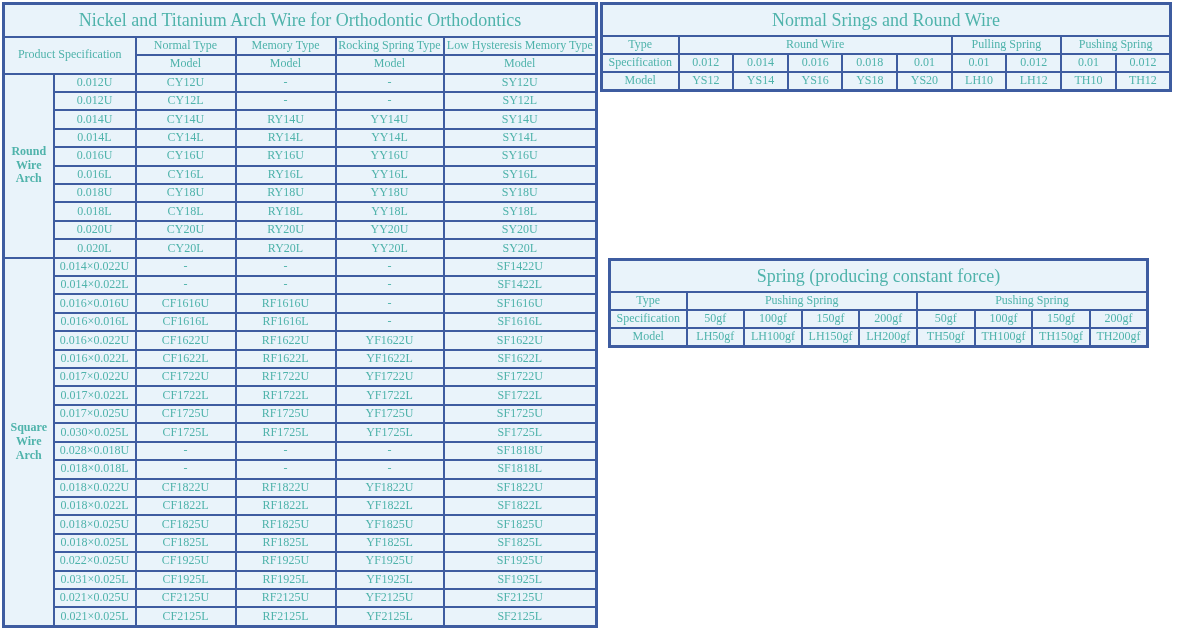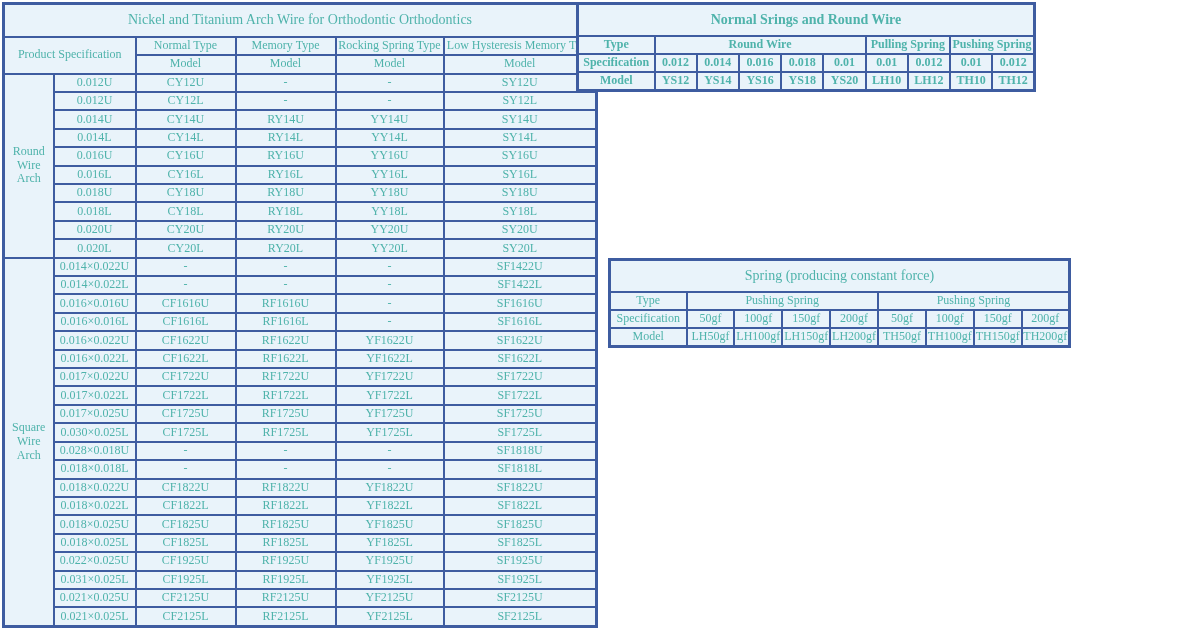--- a/index.html
+++ b/index.html
@@ -22,27 +22,27 @@
     vertical-align: middle;
     padding: 0;
     font-size: 12px;
     line-height: 1.15;
     height: 16px;
     white-space: nowrap;
     overflow: visible;
   }
   table.tbl td.title {
     height: 30px;
-    font-size: 14px;
+    font-size: 18px;
   }
   table.tbl td.hdr { white-space: nowrap; }
-  table.tbl td.group { white-space: normal; }
+  table.tbl td.group { white-space: normal; font-weight: bold; }
   #arch-wire-table   { left: 2px;   top: 2px;   width: 593px; height: 626px; }
-  #springs-table     { left: 576px; top: 2px;   width: 460px; height: 86px; font-weight: bold; }
-  #force-table       { left: 608px; top: 258px; width: 463px; height: 89px; }
+  #springs-table     { left: 600px; top: 2px;   width: 572px; height: 86px; }
+  #force-table       { left: 608px; top: 258px; width: 541px; height: 89px; }
 </style>
 </head>
 <body>
 
 <table class="tbl" id="arch-wire-table">
   <colgroup>
     <col style="width:50px">
       <col style="width:82px">
       <col style="width:100px">
     <col style="width:100px">

